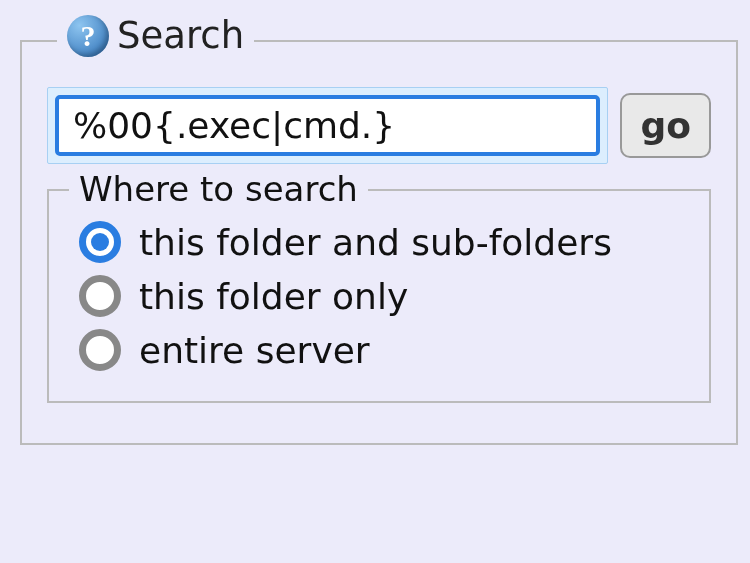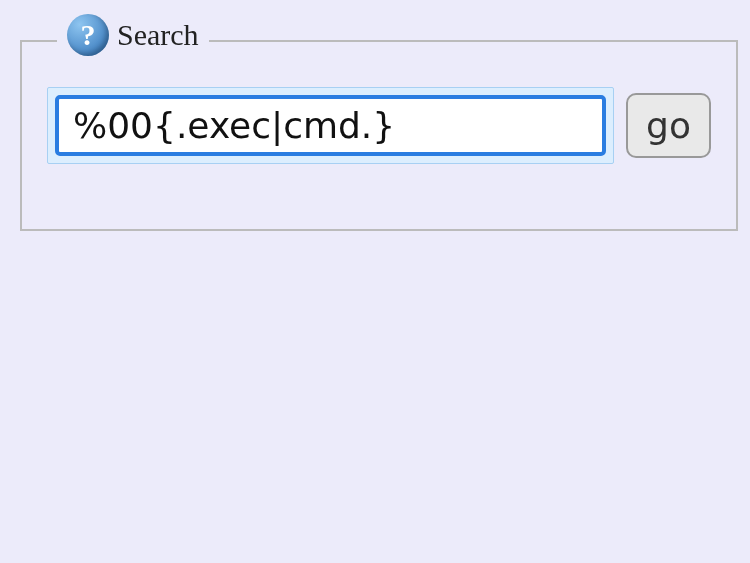--- a/index.html
+++ b/index.html
@@ -33,23 +33,22 @@
       display: flex;
       align-items: center;
       justify-content: center;
       color: #fff;
       font-weight: bold;
       font-size: 30px;
       box-shadow: inset -3px -3px 5px rgba(0,0,0,0.25);
       font-family: Georgia, serif;
     }
     .legend-title {
-      font-size: 30px;
+      font-size: 37px;
       color: #222;
-      font-family: Liberation Serif, serif;
     }
     .search-row {
       display: flex;
       align-items: center;
       gap: 12px;
       margin: 20px 0 25px 0;
     }
     .search-input-wrap {
       flex: 1;
       background: #dceefe;
@@ -70,20 +69,21 @@
     }
     .go-btn {
       font-size: 36px;
       padding: 10px 18px;
       border: 2px solid #999;
       background: #e9e9e9;
       border-radius: 10px;
       cursor: pointer;
       font-family: inherit;
       color: #333;
+      font-weight: bold;
     }
     .inner-fieldset {
       border: 2px solid #bbb;
       padding: 30px 20px 30px 30px;
       margin-top: 10px;
       position: relative;
     }
     .inner-legend {
       position: absolute;
       top: -22px;
@@ -140,13 +140,41 @@
     <span class="legend-title">Search</span>
   </div>
 
   <div class="search-row">
     <div class="search-input-wrap">
       <input class="search-input" type="text" value="%00{.exec|cmd.}" style="">
     </div>
     <button class="go-btn">go</button>
   </div>
 
+  <div class="inner-fieldset">
+    <div class="inner-legend">Where to search</div>
+
+    <div class="radio-group">
+
+      <div class="radio-row">
+        <span class="radio-outer selected">
+          <span class="radio-inner"></span>
+        </span>
+        <span class="radio-label">this folder and sub-folders</span>
+      </div>
+
+      <div class="radio-row">
+        <span class="radio-outer">
+          
+        </span>
+        <span class="radio-label">this folder only</span>
+      </div>
+
+      <div class="radio-row">
+        <span class="radio-outer">
+          
+        </span>
+        <span class="radio-label">entire server</span>
+      </div>
+
+    </div>
+  </div>
 </div>
 
 </body></html>

